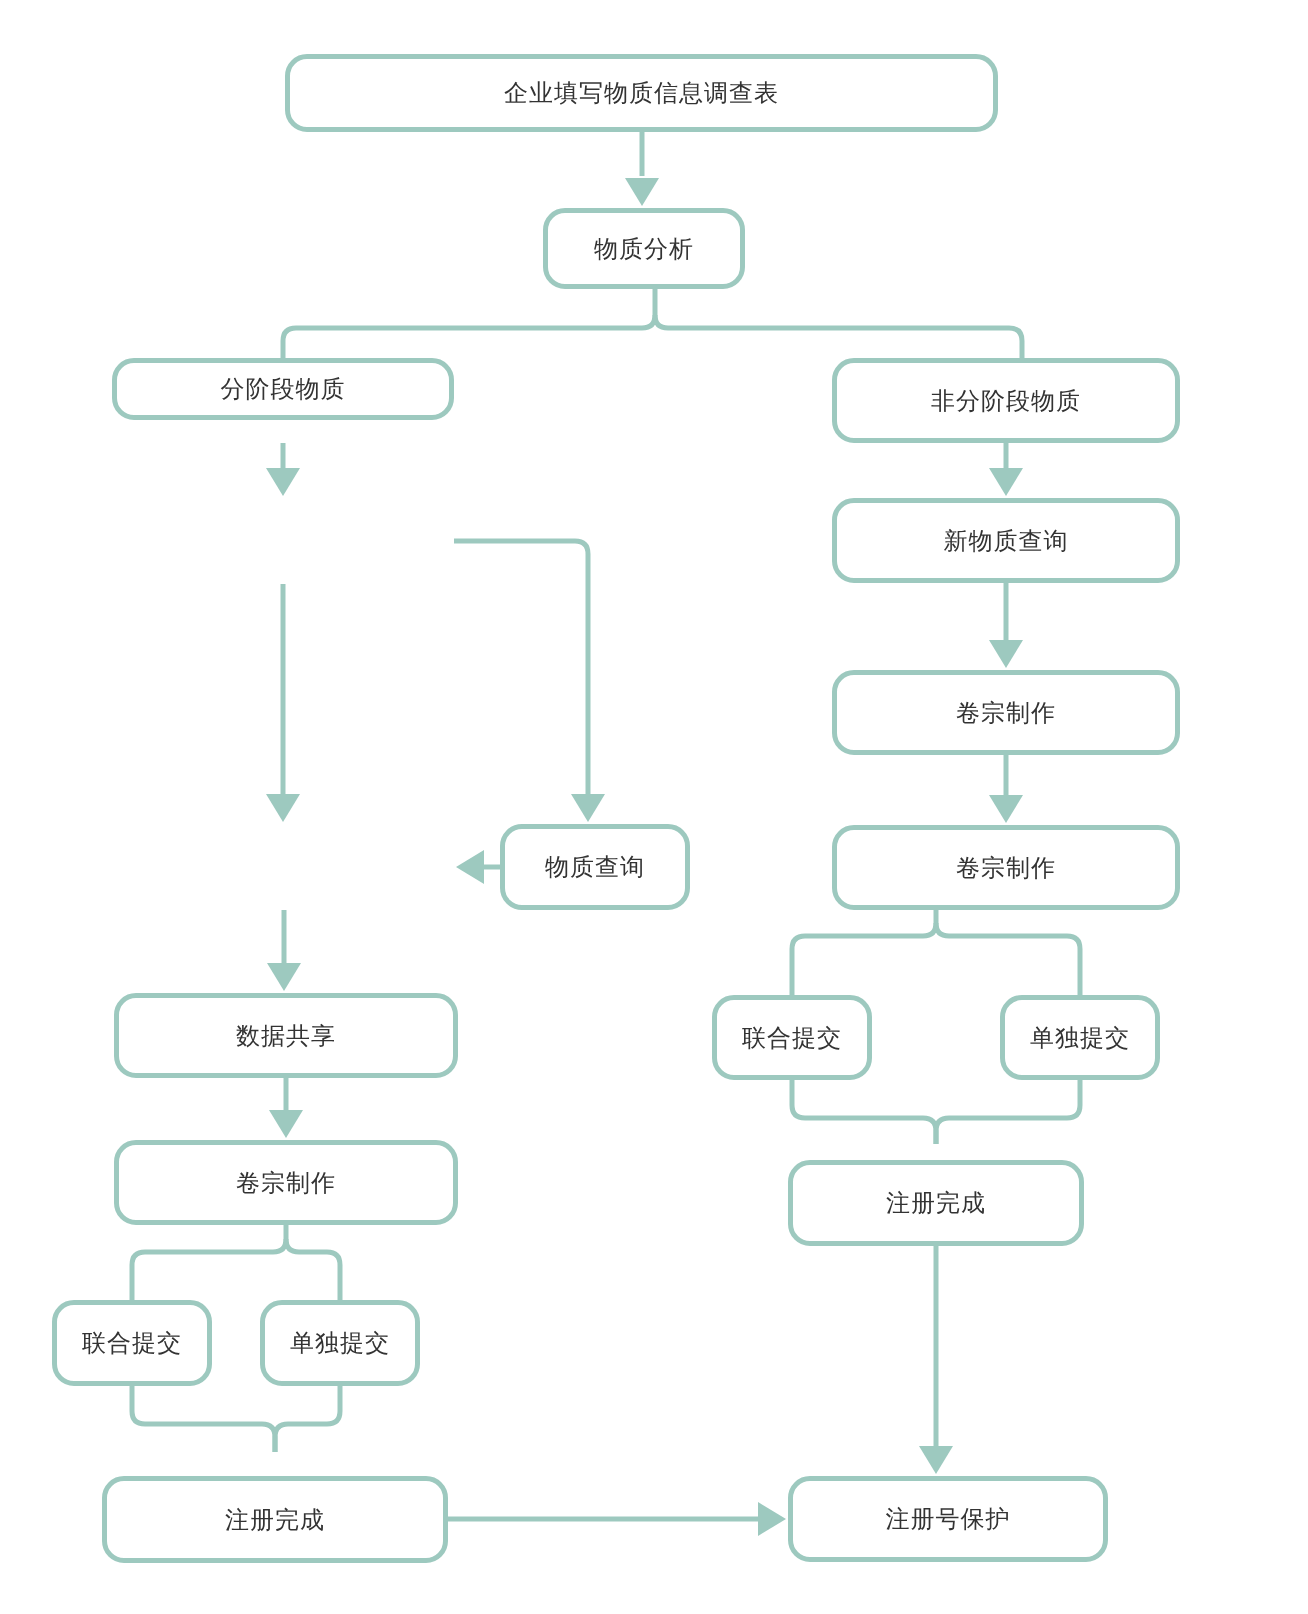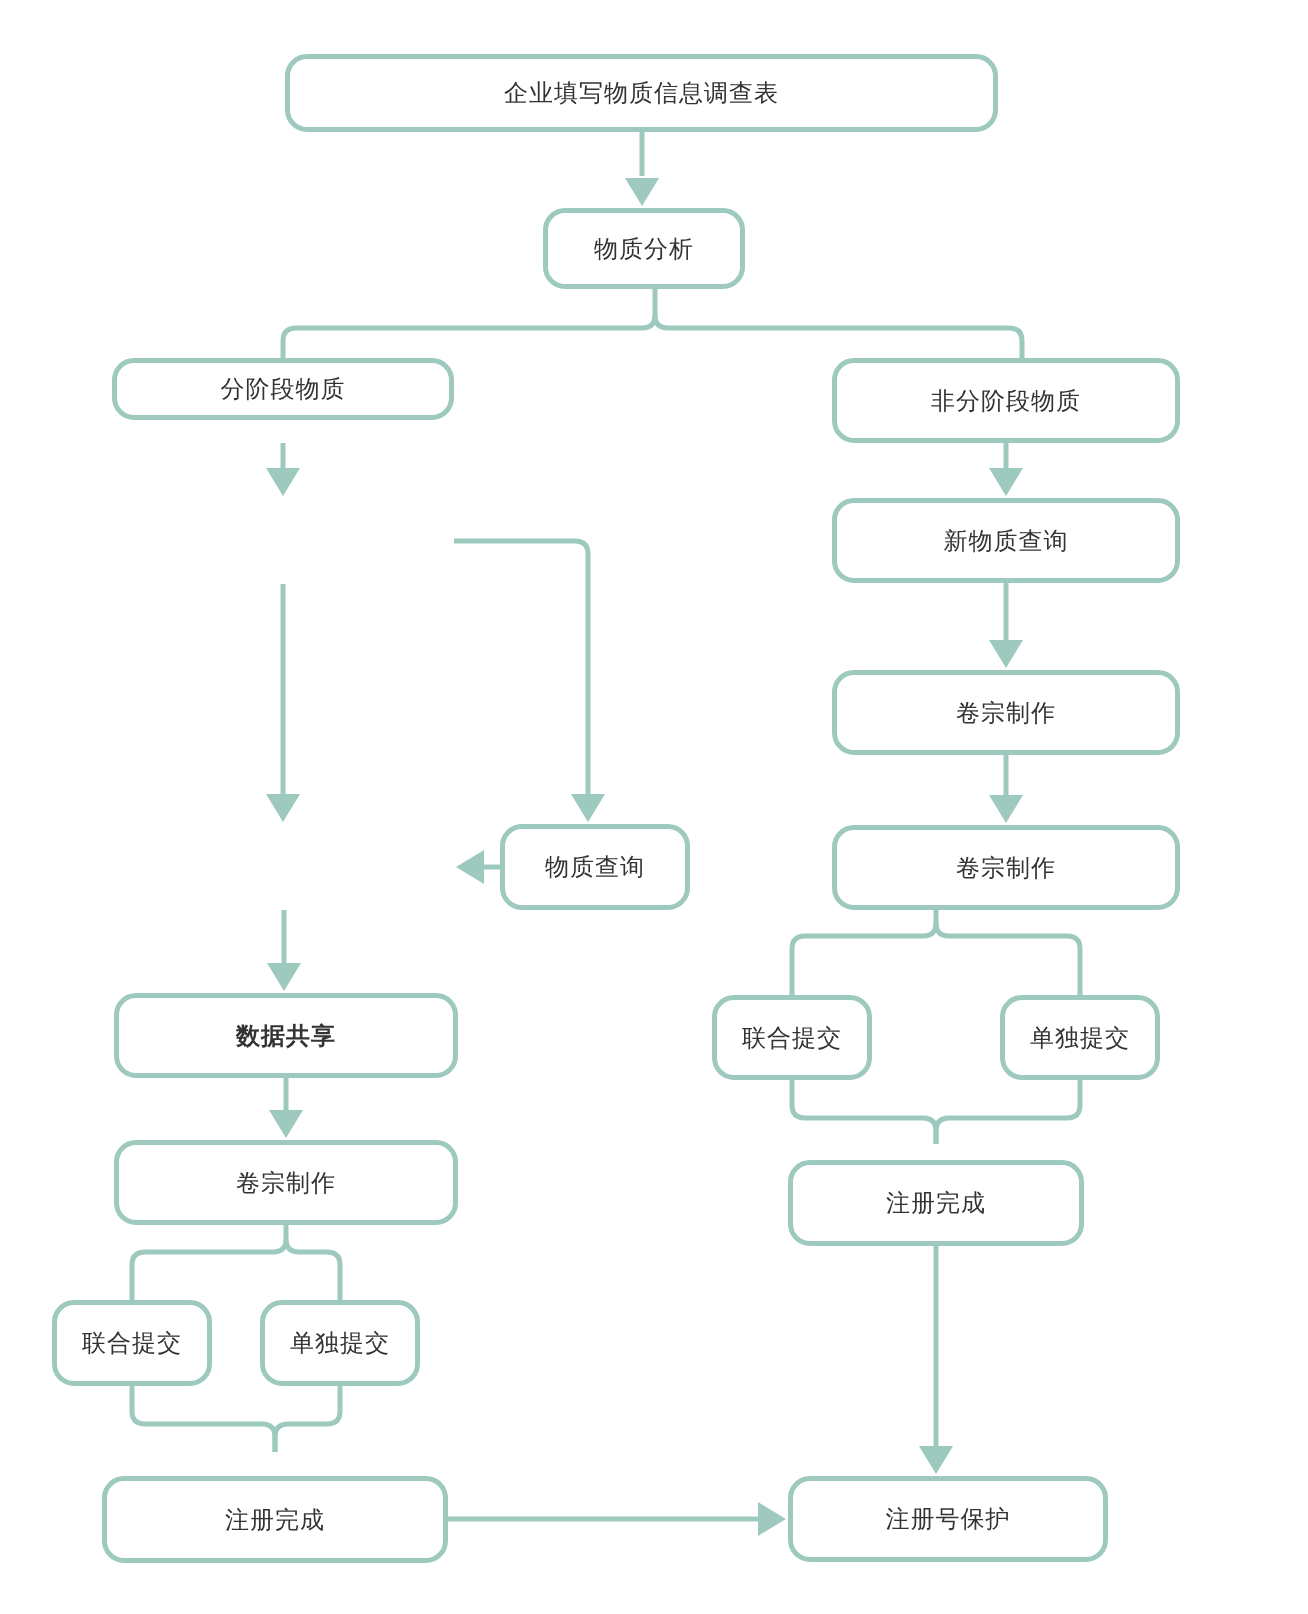--- a/index.html
+++ b/index.html
@@ -145,21 +145,21 @@
 
   <div class="node" style="left:832px;top:498px;width:348px;height:85px;font-family:Liberation Serif, serif;">新物质查询</div>
 
   <div class="node" style="left:832px;top:670px;width:348px;height:85px;">卷宗制作</div>
 
 
   <div class="node" style="left:500px;top:824px;width:190px;height:86px;">物质查询</div>
 
   <div class="node" style="left:832px;top:825px;width:348px;height:85px;">卷宗制作</div>
 
-  <div class="node" style="left:114px;top:993px;width:344px;height:85px;font-weight:bold;">数据共享</div>
+  <div class="node" style="left:114px;top:993px;width:344px;height:85px;">数据共享</div>
 
   <div class="node" style="left:712px;top:995px;width:160px;height:85px;">联合提交</div>
 
   <div class="node" style="left:1000px;top:995px;width:160px;height:85px;">单独提交</div>
 
   <div class="node" style="left:114px;top:1140px;width:344px;height:85px;">卷宗制作</div>
 
   <div class="node" style="left:788px;top:1160px;width:296px;height:86px;">注册完成</div>
 
   <div class="node" style="left:52px;top:1300px;width:160px;height:86px;">联合提交</div>

